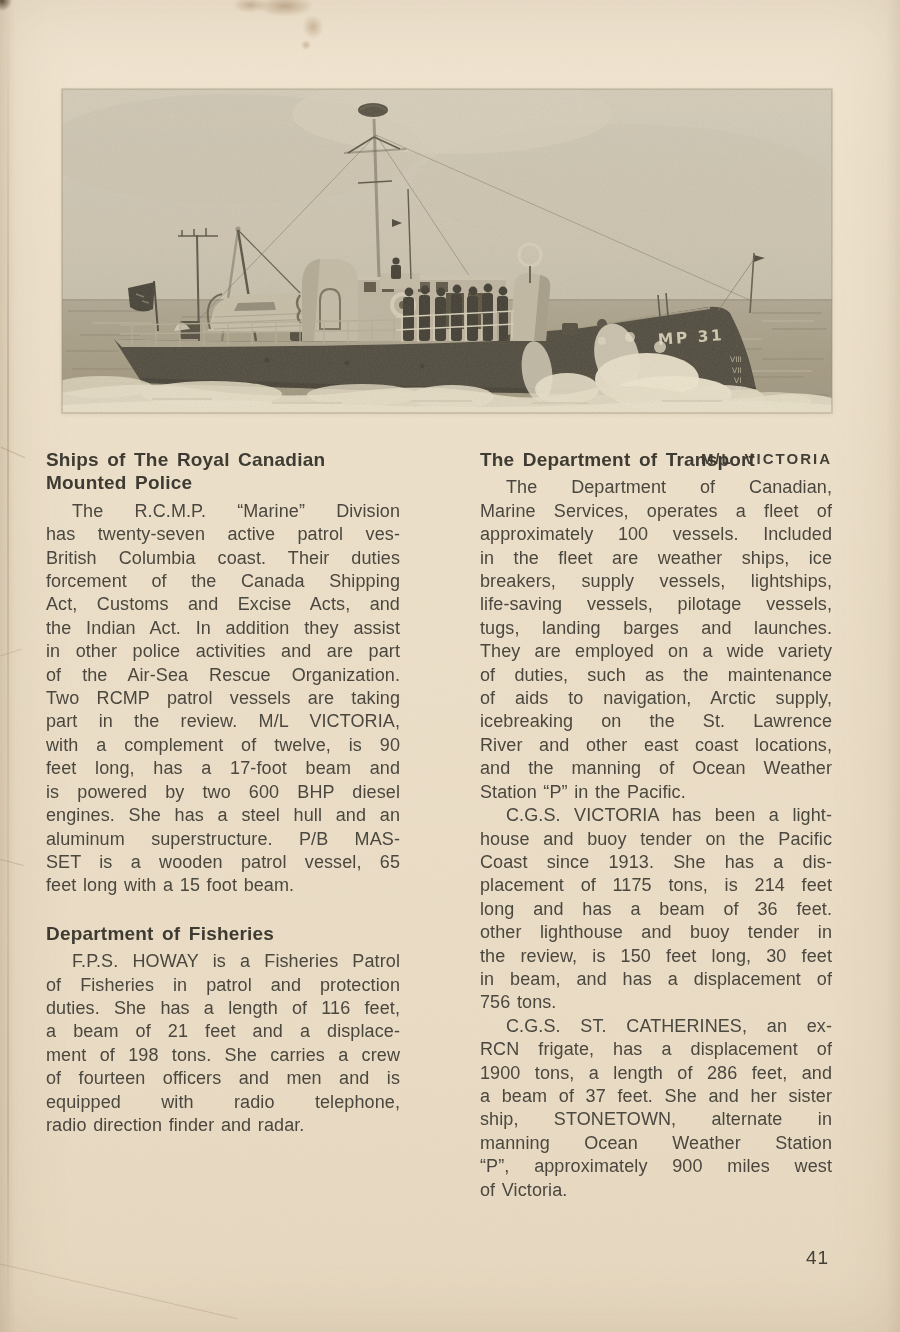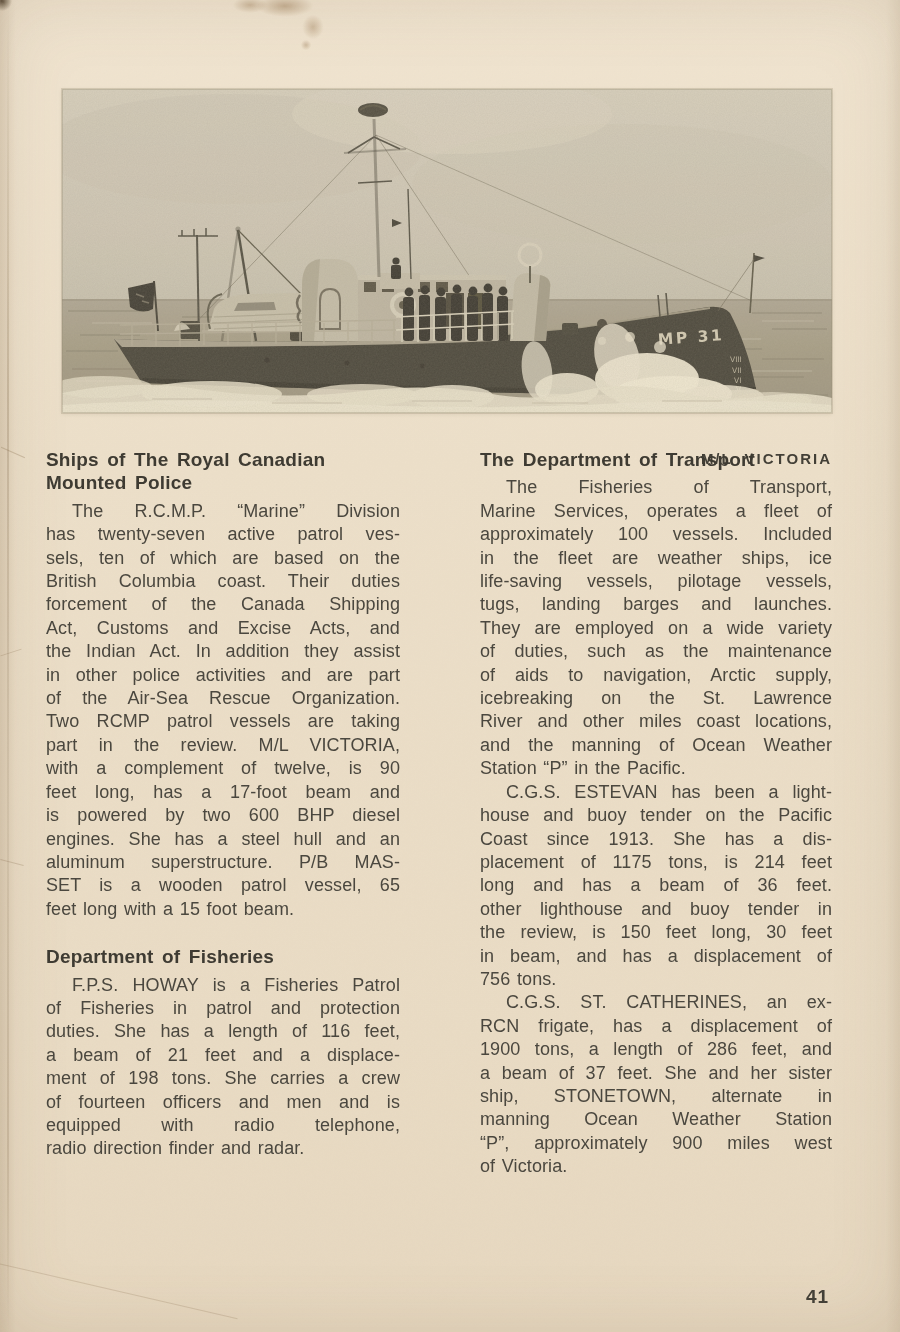--- a/index.html
+++ b/index.html
@@ -48,21 +48,21 @@
   .col-left{left:46px;width:354px;}
   .col-right{left:480px;width:352px;}
   .heading{font-weight:bold;font-size:19px;color:#38352d;margin:0 0 5px 0;letter-spacing:.2px;word-spacing:3px;}
   .section{margin-top:24px;}
   .section:first-child{margin-top:0;}
   .para{margin:0;}
   .line{text-align:justify;text-align-last:justify;white-space:normal;}
   .line.first{text-indent:26px;}
   .line.last{text-align-last:left;}
 
-  .pagenum{position:absolute;left:806px;top:1247px;font-size:19px;font-weight:bold;color:#3d3a32;letter-spacing:1px;margin-top:39px;}
+  .pagenum{position:absolute;left:806px;top:1247px;font-size:19px;font-weight:normal;color:#3d3a32;letter-spacing:1px;}
 
   .grain{position:absolute;left:0;top:0;width:100%;height:100%;pointer-events:none;opacity:.5;}
 </style>
 </head>
 <body>
 
 <div class="page">
 
   <div class="crease v1"></div>
   <div class="crease d1"></div>
@@ -246,21 +246,20 @@
 
   <div class="col col-left">
       <div class="section">
         <div class="heading">
           <div>Ships of The Royal Canadian</div>
           <div>Mounted Police</div>
         </div>
         <div class="para">
           <div class="line first">The R.C.M.P. “Marine” Division</div>
           <div class="line">has twenty-seven active patrol ves-</div>
-          <div class="line">sels, ten of which are based on the</div>
           <div class="line">British Columbia coast. Their duties</div>
           <div class="line">forcement of the Canada Shipping</div>
           <div class="line">Act, Customs and Excise Acts, and</div>
           <div class="line">the Indian Act. In addition they assist</div>
           <div class="line">in other police activities and are part</div>
           <div class="line">of the Air-Sea Rescue Organization.</div>
           <div class="line">Two RCMP patrol vessels are taking</div>
           <div class="line">part in the review. M/L VICTORIA,</div>
           <div class="line">with a complement of twelve, is 90</div>
           <div class="line">feet long, has a 17-foot beam and</div>
@@ -286,36 +285,37 @@
           <div class="line last">radio direction finder and radar.</div>
         </div>
       </div>
     </div>
   <div class="col col-right">
       <div class="section">
         <div class="heading">
           <div>The Department of Transport</div>
         </div>
         <div class="para">
-          <div class="line first">The Fisheries of Transport,</div>
+          <div class="line first">The Department of Canadian,</div>
           <div class="line">Marine Services, operates a fleet of</div>
           <div class="line">approximately 100 vessels. Included</div>
           <div class="line">in the fleet are weather ships, ice</div>
+          <div class="line">breakers, supply vessels, lightships,</div>
           <div class="line">life-saving vessels, pilotage vessels,</div>
           <div class="line">tugs, landing barges and launches.</div>
           <div class="line">They are employed on a wide variety</div>
           <div class="line">of duties, such as the maintenance</div>
           <div class="line">of aids to navigation, Arctic supply,</div>
           <div class="line">icebreaking on the St. Lawrence</div>
-          <div class="line">River and other miles coast locations,</div>
+          <div class="line">River and other east coast locations,</div>
           <div class="line">and the manning of Ocean Weather</div>
           <div class="line last">Station “P” in the Pacific.</div>
         </div>
         <div class="para">
-          <div class="line first">C.G.S. ESTEVAN has been a light-</div>
+          <div class="line first">C.G.S. VICTORIA has been a light-</div>
           <div class="line">house and buoy tender on the Pacific</div>
           <div class="line">Coast since 1913. She has a dis-</div>
           <div class="line">placement of 1175 tons, is 214 feet</div>
           <div class="line">long and has a beam of 36 feet.</div>
           <div class="line">other lighthouse and buoy tender in</div>
           <div class="line">the review, is 150 feet long, 30 feet</div>
           <div class="line">in beam, and has a displacement of</div>
           <div class="line last">756 tons.</div>
         </div>
         <div class="para">

